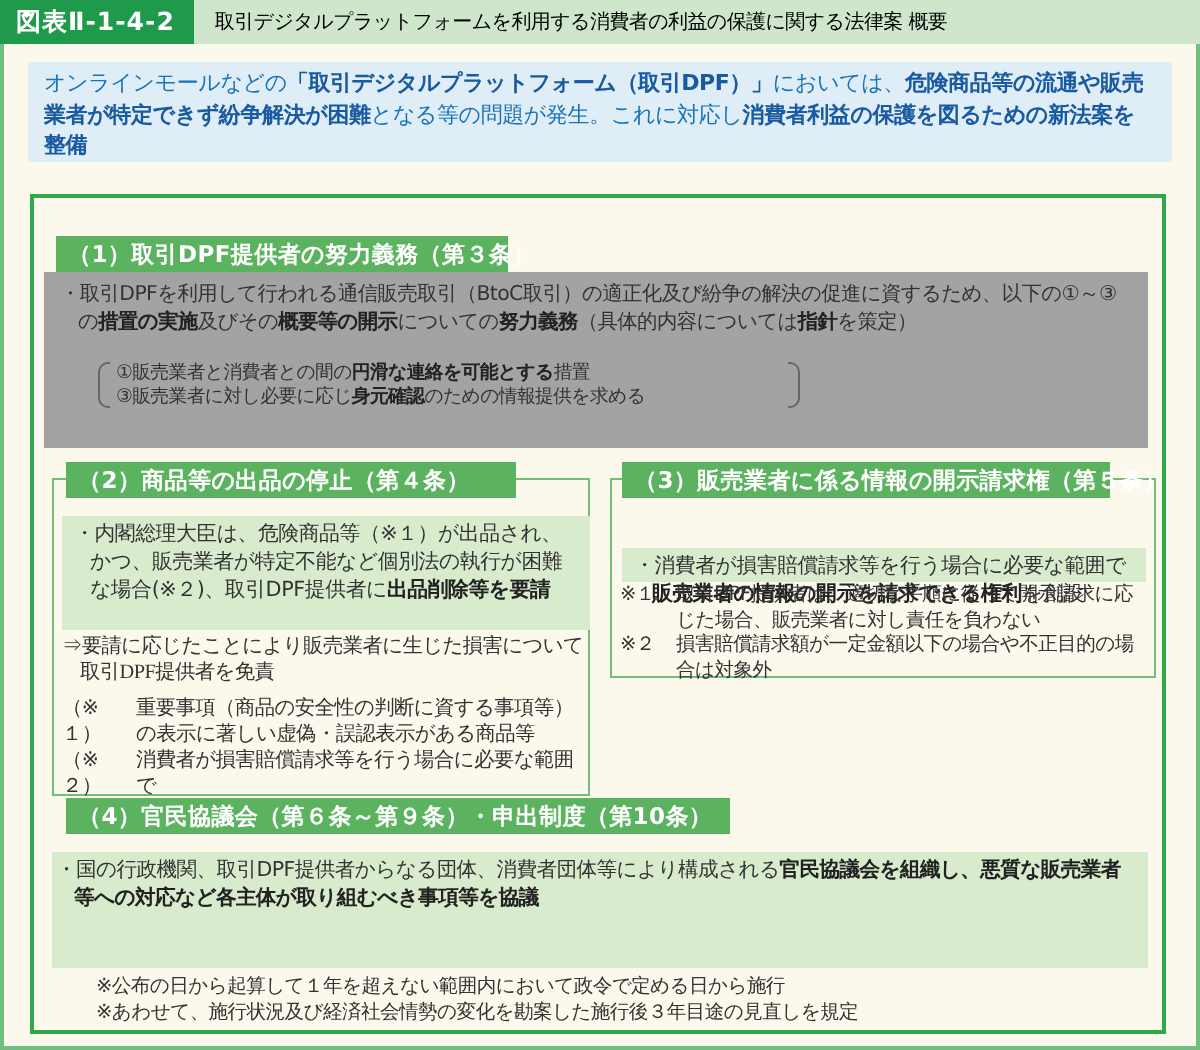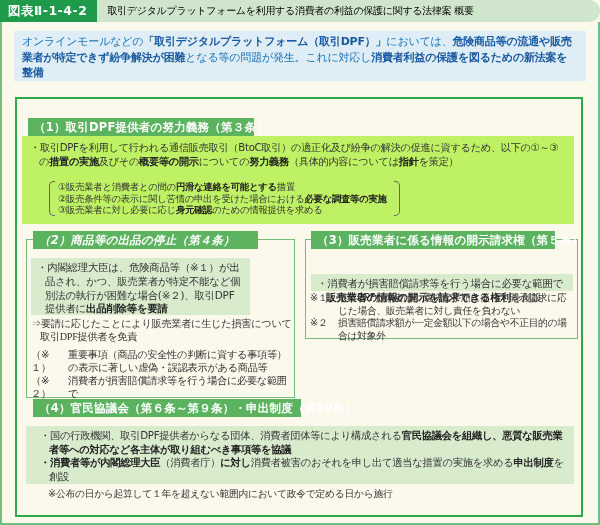--- a/index.html
+++ b/index.html
@@ -1,57 +1,57 @@
 <!DOCTYPE html>
 <html><head>
 <meta charset="utf-8">
 <style>
   * { box-sizing: border-box; margin: 0; padding: 0; }
   html, body { width: 600px; height: 525px; overflow: hidden; background: #fbf9ec; }
   body { font-family: "DejaVu Sans", "Liberation Sans", sans-serif; color: #333; position: relative; }
   b { font-weight: bold; color: #222; }
 
-  .header { position: absolute; left: 0; top: 0; width: 600px; height: 22px; background: #cfe6cd; display: flex; align-items: center; border-radius: 11px; }
+  .header { position: absolute; left: 0; top: 0; width: 600px; height: 22px; background: #cfe6cd; display: flex; align-items: center; }
   .header-num { background: #1f9a4a; color: #fff; height: 22px; line-height: 22px; padding: 0 10px 0 8px; font-size: 12.5px; font-weight: bold; letter-spacing: 0.5px; }
   .header-title { color: #000000; font-size: 10px; padding-left: 10px; white-space: nowrap; letter-spacing: -0.3px; }
 
   .frame { position: absolute; left: 0; top: 22px; width: 600px; height: 503px; border: 2px solid #6fbf7f; border-top: none; background: #fbf9ec; }
 
   .intro { position: absolute; left: 14px; top: 31px; width: 572px; height: 50px; background: #dfeef6; padding: 3px 8px; color: #1a73b8; font-size: 11px; line-height: 15.5px; letter-spacing: -0.2px; }
   .intro b { color: #1a5aa0; }
 
   .main-box { position: absolute; left: 15px; top: 97px; width: 568px; height: 420px; border: 2px solid #2fa84a; }
   .main-label { position: absolute; left: 25px; top: 89px; width: 90px; height: 20px; background: #d6ebcf; border: 2px solid #555; border-right-color: #888; border-bottom-color: #888; box-shadow: inset 1px 1px 0 #fff; font-size: 11px; font-weight: bold; text-align: center; line-height: 16px; color: #222; margin-top: 48px; }
 
   .sec-title { position: absolute; background: #5bb35f; color: #fff; font-size: 11.5px; font-weight: bold; height: 18px; line-height: 18px; padding: 0 6px; white-space: nowrap; letter-spacing: 0.2px; }
 
   .s1-title { left: 28px; top: 118px; width: 226px; text-align: center; }
-  .s1-body { position: absolute; left: 22px; top: 136px; width: 552px; height: 88px; background: #bef264; padding: 5px 8px; font-size: 10.2px; line-height: 14px; letter-spacing: -0.3px; color: #333; }
+  .s1-body { position: absolute; left: 22px; top: 136px; width: 552px; height: 88px; background: #a3a3a3; padding: 5px 8px; font-size: 10.2px; line-height: 14px; letter-spacing: -0.3px; color: #333; }
   .s1-body .line { text-indent: -9px; padding-left: 9px; }
   .bracket-list { margin: 12px 0 0 22px; position: relative; padding-left: 6px; font-size: 9.4px; line-height: 11.5px; letter-spacing: -0.3px; width: 348px; }
   .bracket-list::before { content: ""; position: absolute; left: -3px; top: 0; bottom: 0; width: 5px; border: 1px solid #666; border-right: none; border-radius: 5px 0 0 5px; }
   .bracket-list::after { content: ""; position: absolute; right: 0; top: 0; bottom: 0; width: 5px; border: 1px solid #666; border-left: none; border-radius: 0 5px 5px 0; }
 
   .box2 { position: absolute; left: 26px; top: 239px; width: 269px; height: 159px; border: 1px solid #74bd78; }
-  .s2-title { left: 33px; top: 231px; width: 225px; font-style: italic; }
-  .s2-body { position: absolute; left: 31px; top: 258px; width: 219px; height: 57px; background: #d8ebcd; padding: 3px 6px 3px 14px; font-size: 10.4px; line-height: 13.8px; letter-spacing: -0.2px; text-indent: -8px; }
+  .s2-title { left: 33px; top: 231px; width: 225px; }
+  .s2-body { position: absolute; left: 31px; top: 258px; width: 264px; height: 57px; background: #d8ebcd; padding: 3px 6px 3px 14px; font-size: 10.4px; line-height: 13.8px; letter-spacing: -0.2px; text-indent: -8px; }
   .s2-notes { position: absolute; left: 31px; top: 317px; width: 262px; font-size: 10.2px; line-height: 13px; letter-spacing: -0.3px; color: #333; }
   .s2-notes .arrow { padding-left: 9px; text-indent: -9px; margin-bottom: 5px; font-family: Liberation Serif, serif; }
   .s2-notes .note { display: flex; }
   .s2-notes .note .k { width: 37px; flex-shrink: 0; }
 
   .box3 { position: absolute; left: 305px; top: 239px; width: 273px; height: 100px; border: 1px solid #74bd78; }
   .s3-title { left: 311px; top: 231px; width: 244px; text-align: right; }
   .s3-body { position: absolute; left: 311px; top: 274px; width: 262px; height: 17px; background: #d8ebcd; padding: 2px 6px 2px 15px; font-size: 10.4px; line-height: 14px; letter-spacing: -0.2px; text-indent: -9px; }
   .s3-notes { position: absolute; left: 310px; top: 292px; width: 265px; font-size: 9.8px; line-height: 12.5px; letter-spacing: -0.3px; }
   .s3-notes .note { display: flex; }
   .s3-notes .note .k { width: 28px; flex-shrink: 0; }
 
-  .s4-title { left: 33px; top: 399px; width: 268px; }
-  .s4-body { position: absolute; left: 26px; top: 426px; width: 548px; height: 58px; background: #d8ebcd; padding: 3px 8px 3px 23px; font-size: 10.3px; line-height: 13.5px; letter-spacing: -0.3px; }
+  .s4-title { left: 33px; top: 399px; width: 332px; }
+  .s4-body { position: absolute; left: 26px; top: 426px; width: 548px; height: 58px; background: #d8ebcd; padding: 3px 8px 3px 11px; font-size: 10.3px; line-height: 13.5px; letter-spacing: -0.3px; }
   .s4-body .line { text-indent: -9px; }
   .s4-notes { position: absolute; left: 48px; top: 487px; width: 540px; font-size: 9.8px; line-height: 13px; letter-spacing: -0.3px; color: #333; }
 </style>
 </head>
 <body>
 
 <div class="header">
   <span class="header-num">図表Ⅱ-1-4-2</span>
   <span class="header-title">取引デジタルプラットフォームを利用する消費者の利益の保護に関する法律案 概要</span>
 </div>
@@ -65,21 +65,20 @@
 <div class="main-box"></div>
 <div class="main-label">新法案の内容</div>
 
 <div class="sec-title s1-title">（1）取引DPF提供者の努力義務（第３条）</div>
 <div class="s1-body">
   <div class="line">
     <span>・取引DPFを利用して行われる通信販売取引（BtoC取引）の適正化及び紛争の解決の促進に資するため、以下の①～③の</span><b>措置の実施</b><span>及びその</span><b>概要等の開示</b><span>についての</span><b>努力義務</b><span>（具体的内容については</span><b>指針</b><span>を策定）</span>
   </div>
   <div class="bracket-list">
     <div><span>①販売業者と消費者との間の</span><b>円滑な連絡を可能とする</b><span>措置</span></div>
-    <div><span>②販売条件等の表示に関し苦情の申出を受けた場合における</span><b>必要な調査等の実施</b><span></span></div>
     <div><span>③販売業者に対し必要に応じ</span><b>身元確認</b><span>のための情報提供を求める</span></div>
   </div>
 </div>
 
 <div class="box2"></div>
 <div class="sec-title s2-title">（2）商品等の出品の停止（第４条）</div>
 <div class="s2-body">
   <span>・内閣総理大臣は、危険商品等（※１）が出品され、かつ、販売業者が特定不能など個別法の執行が困難な場合(※２)、取引DPF提供者に</span><b>出品削除等を要請</b>
 </div>
 <div class="s2-notes">
@@ -106,17 +105,17 @@
     </div>
   <div class="note">
       <span class="k">※２</span>
       <span>損害賠償請求額が一定金額以下の場合や不正目的の場合は対象外</span>
     </div>
 </div>
 
 <div class="sec-title s4-title">（4）官民協議会（第６条～第９条）・申出制度（第10条）</div>
 <div class="s4-body">
   <div class="line"><span>・国の行政機関、取引DPF提供者からなる団体、消費者団体等により構成される</span><b>官民協議会を組織し、悪質な販売業者等への対応など各主体が取り組むべき事項等を協議</b></div>
-  <div class="line"><b>・消費者等が内閣総理大臣</b><span>（消費者庁）</span><b>に対し</b><span>消費者被害のおそれを申し出て適当な措置の実施を求める</span><b>申出制度</b><span>を創設</span></div>
 </div>
 <div class="s4-notes">
   <div>※公布の日から起算して１年を超えない範囲内において政令で定める日から施行</div>
+  <div>※あわせて、施行状況及び経済社会情勢の変化を勘案した施行後３年目途の見直しを規定</div>
 </div>
 
 </body></html>

